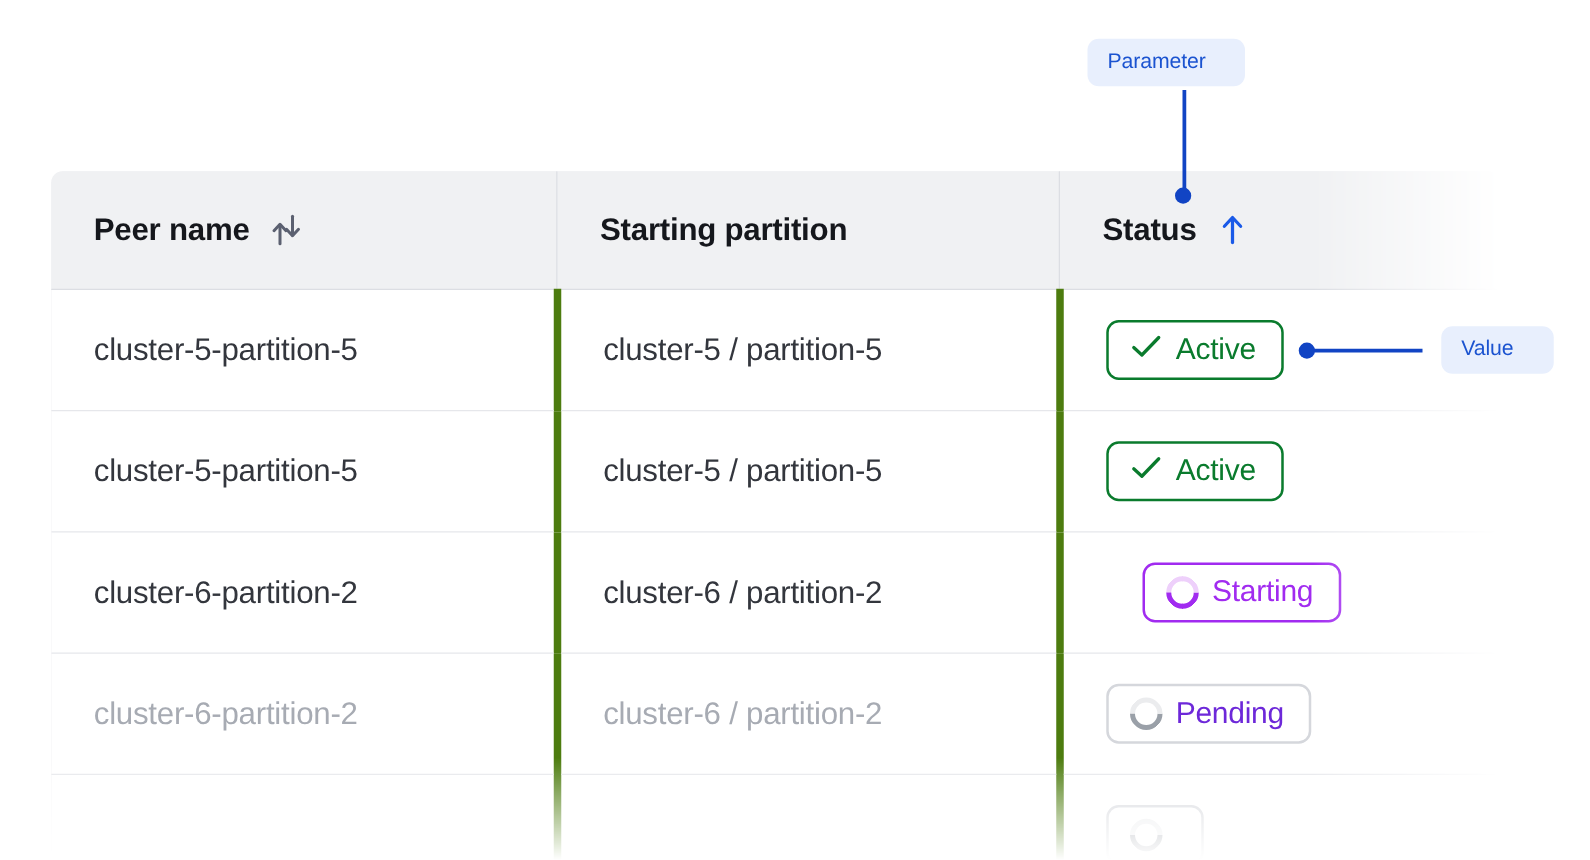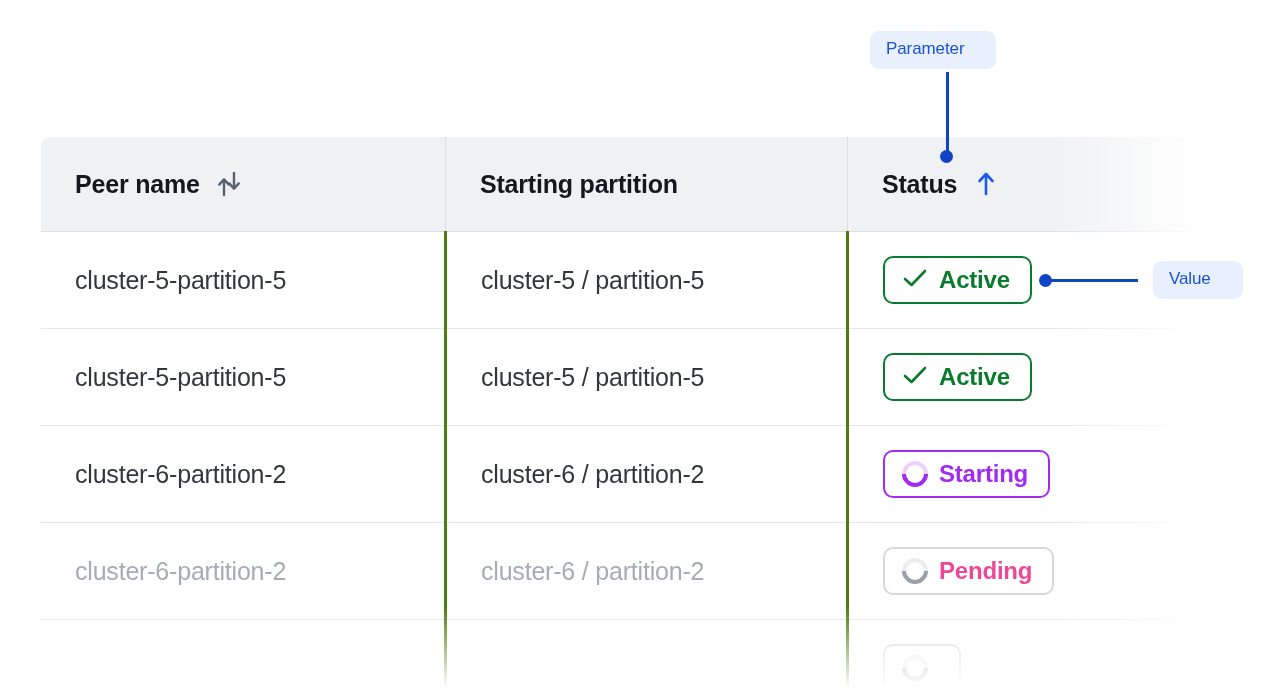--- a/index.html
+++ b/index.html
@@ -58,21 +58,21 @@
   .table thead th:last-child { border-right: none; }
   .table tbody td {
     height: 96px;
     padding: 0 0 0 34px;
     vertical-align: middle;
     font-size: 25px;
     font-weight: 400;
     color: #33363d;
     letter-spacing: -0.2px;
     border-bottom: 1px solid #e6e7eb;
-    border-right: 3px solid #4d7c0f;
+    border-right: 6px solid #4d7c0f;
     white-space: nowrap;
   }
   .table tbody td:last-child { border-right: none; }
   .table tbody tr:last-child td { border-bottom: none; }
   .table tbody tr.muted td { color: #a7abb3; }
 
   col.c-peer    { width: 405px; }
   col.c-part    { width: 402px; }
   col.c-status  { width: 353px; }
 
@@ -87,28 +87,28 @@
   .badge {
     display: inline-flex;
     align-items: center;
     gap: 11px;
     height: 48px;
     box-sizing: border-box;
     padding: 0 20px 0 17px;
     border: 2px solid;
     border-radius: 10px;
     font-size: 24px;
-    font-weight: 700;
+    font-weight: 400;
     letter-spacing: -0.2px;
     background: #ffffff;
     text-align: center;
   }
   .badge.active  { border-color: #0a7b2d; color: #0a7b2d; }
-  .badge.starting{ border-color: #a12bf0; color: #a12bf0; }
-  .badge.pending { border-color: #d5d7dc; color: #ec4899; }
+  .badge.starting{ border-color: #a12bf0; color: #a12bf0; margin-left: 29px; }
+  .badge.pending { border-color: #d5d7dc; color: #6d28d9; }
 
   .spinner {
     width: 26px; height: 26px;
     border-radius: 50%;
     box-sizing: border-box;
     border: 4px solid;
     display: inline-block;
   }
   .spinner.purple {
     border-color: #eed0fb #eed0fb #a12bf0 #a12bf0;

